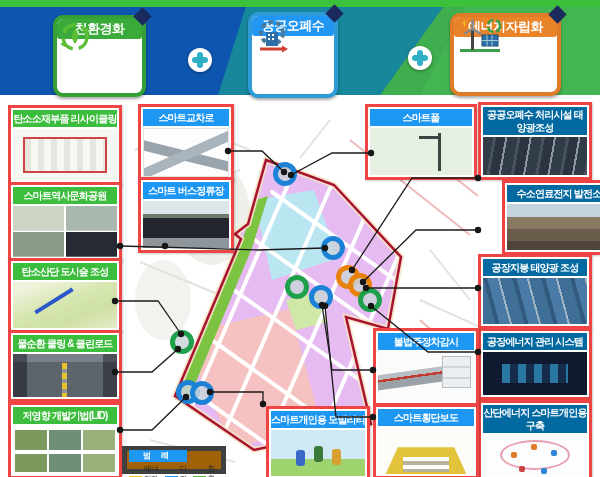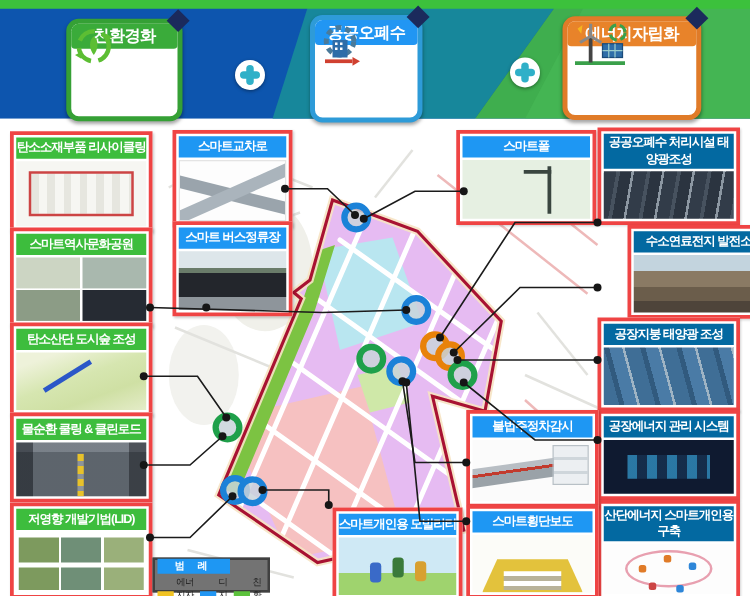--- a/index.html
+++ b/index.html
@@ -80,22 +80,22 @@
     background:repeating-linear-gradient(#eceff2 0 9px,#cfd6db 9px 11px);}
   .i-b1{background:#fcfcf8;}
   .i-b1::before{bottom:0;left:8%;right:8%;height:58%;background:#e3c23c;
     clip-path:polygon(15% 0,85% 0,100% 100%,0 100%);}
   .i-b1::after{bottom:5%;left:26%;right:26%;height:32%;
     background:repeating-linear-gradient(#ffffff 0 4px,#b8b29a 4px 8px);}
   .i-b2{background:linear-gradient(#cfe9f5 0 62%,#9fd36e 62%);}
   .i-b2::after{left:46%;top:34%;width:9px;height:16px;border-radius:3px;background:#3a7a3a;
     box-shadow:18px 3px 0 #d8a030,-18px 4px 0 #3a6ac8;}
   
-  .legend{position:absolute;left:122px;top:446px;width:94px;height:28px;background:#737373;
-          border:2px solid #404040;box-sizing:border-box;}
+  .legend{position:absolute;left:122px;top:446px;width:104px;height:28px;background:#a16207;
+          border:5px solid #404040;box-sizing:border-box;}
   .lg-title{position:absolute;left:2px;top:-1px;width:58px;height:12px;background:#1e97f3;color:#fff;
             font-weight:bold;font-size:8px;line-height:12px;text-align:center;letter-spacing:4px;}
   .lg-row{position:absolute;left:2px;top:13px;right:2px;display:flex;align-items:center;gap:2px;
           font-size:7.5px;color:#222;letter-spacing:-0.5px;}
   .sw{display:inline-block;width:13px;height:7px;flex:none;}
   .sw-energy{background:#f2c322;}
   .sw-digital{background:#2196f3;}
   .sw-eco{background:#5cc23c;}
 </style>
 </head>

